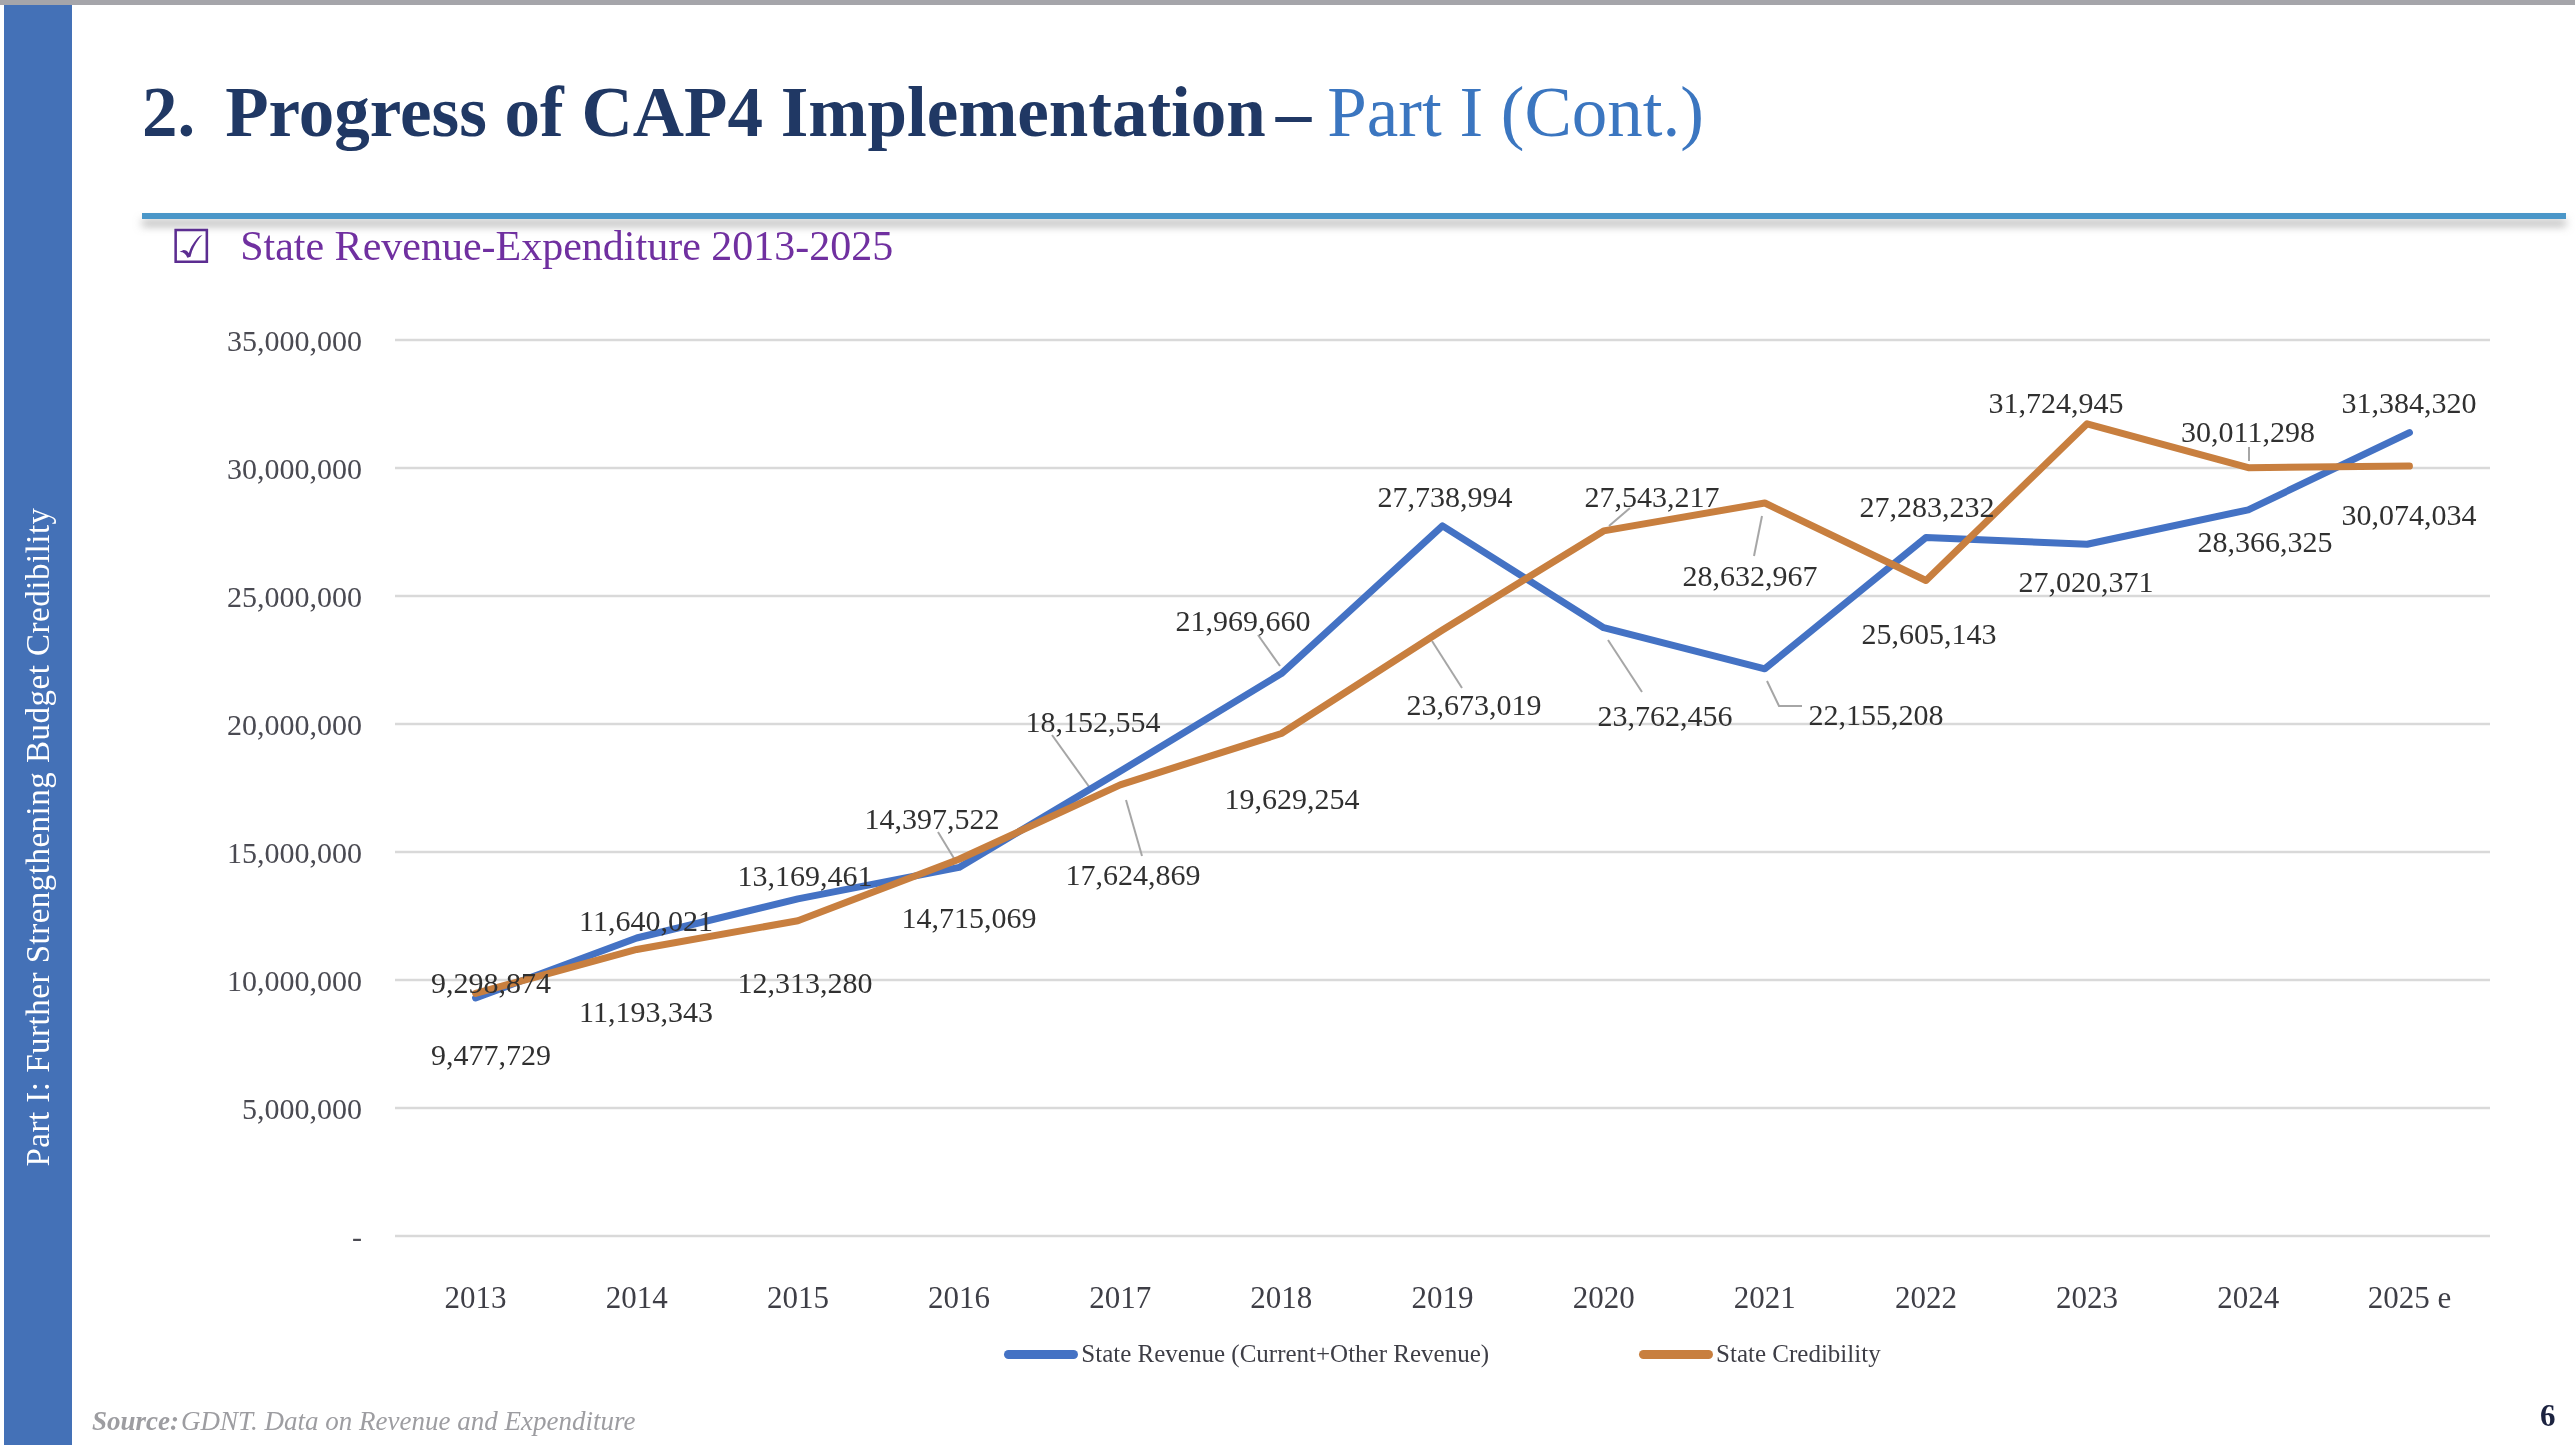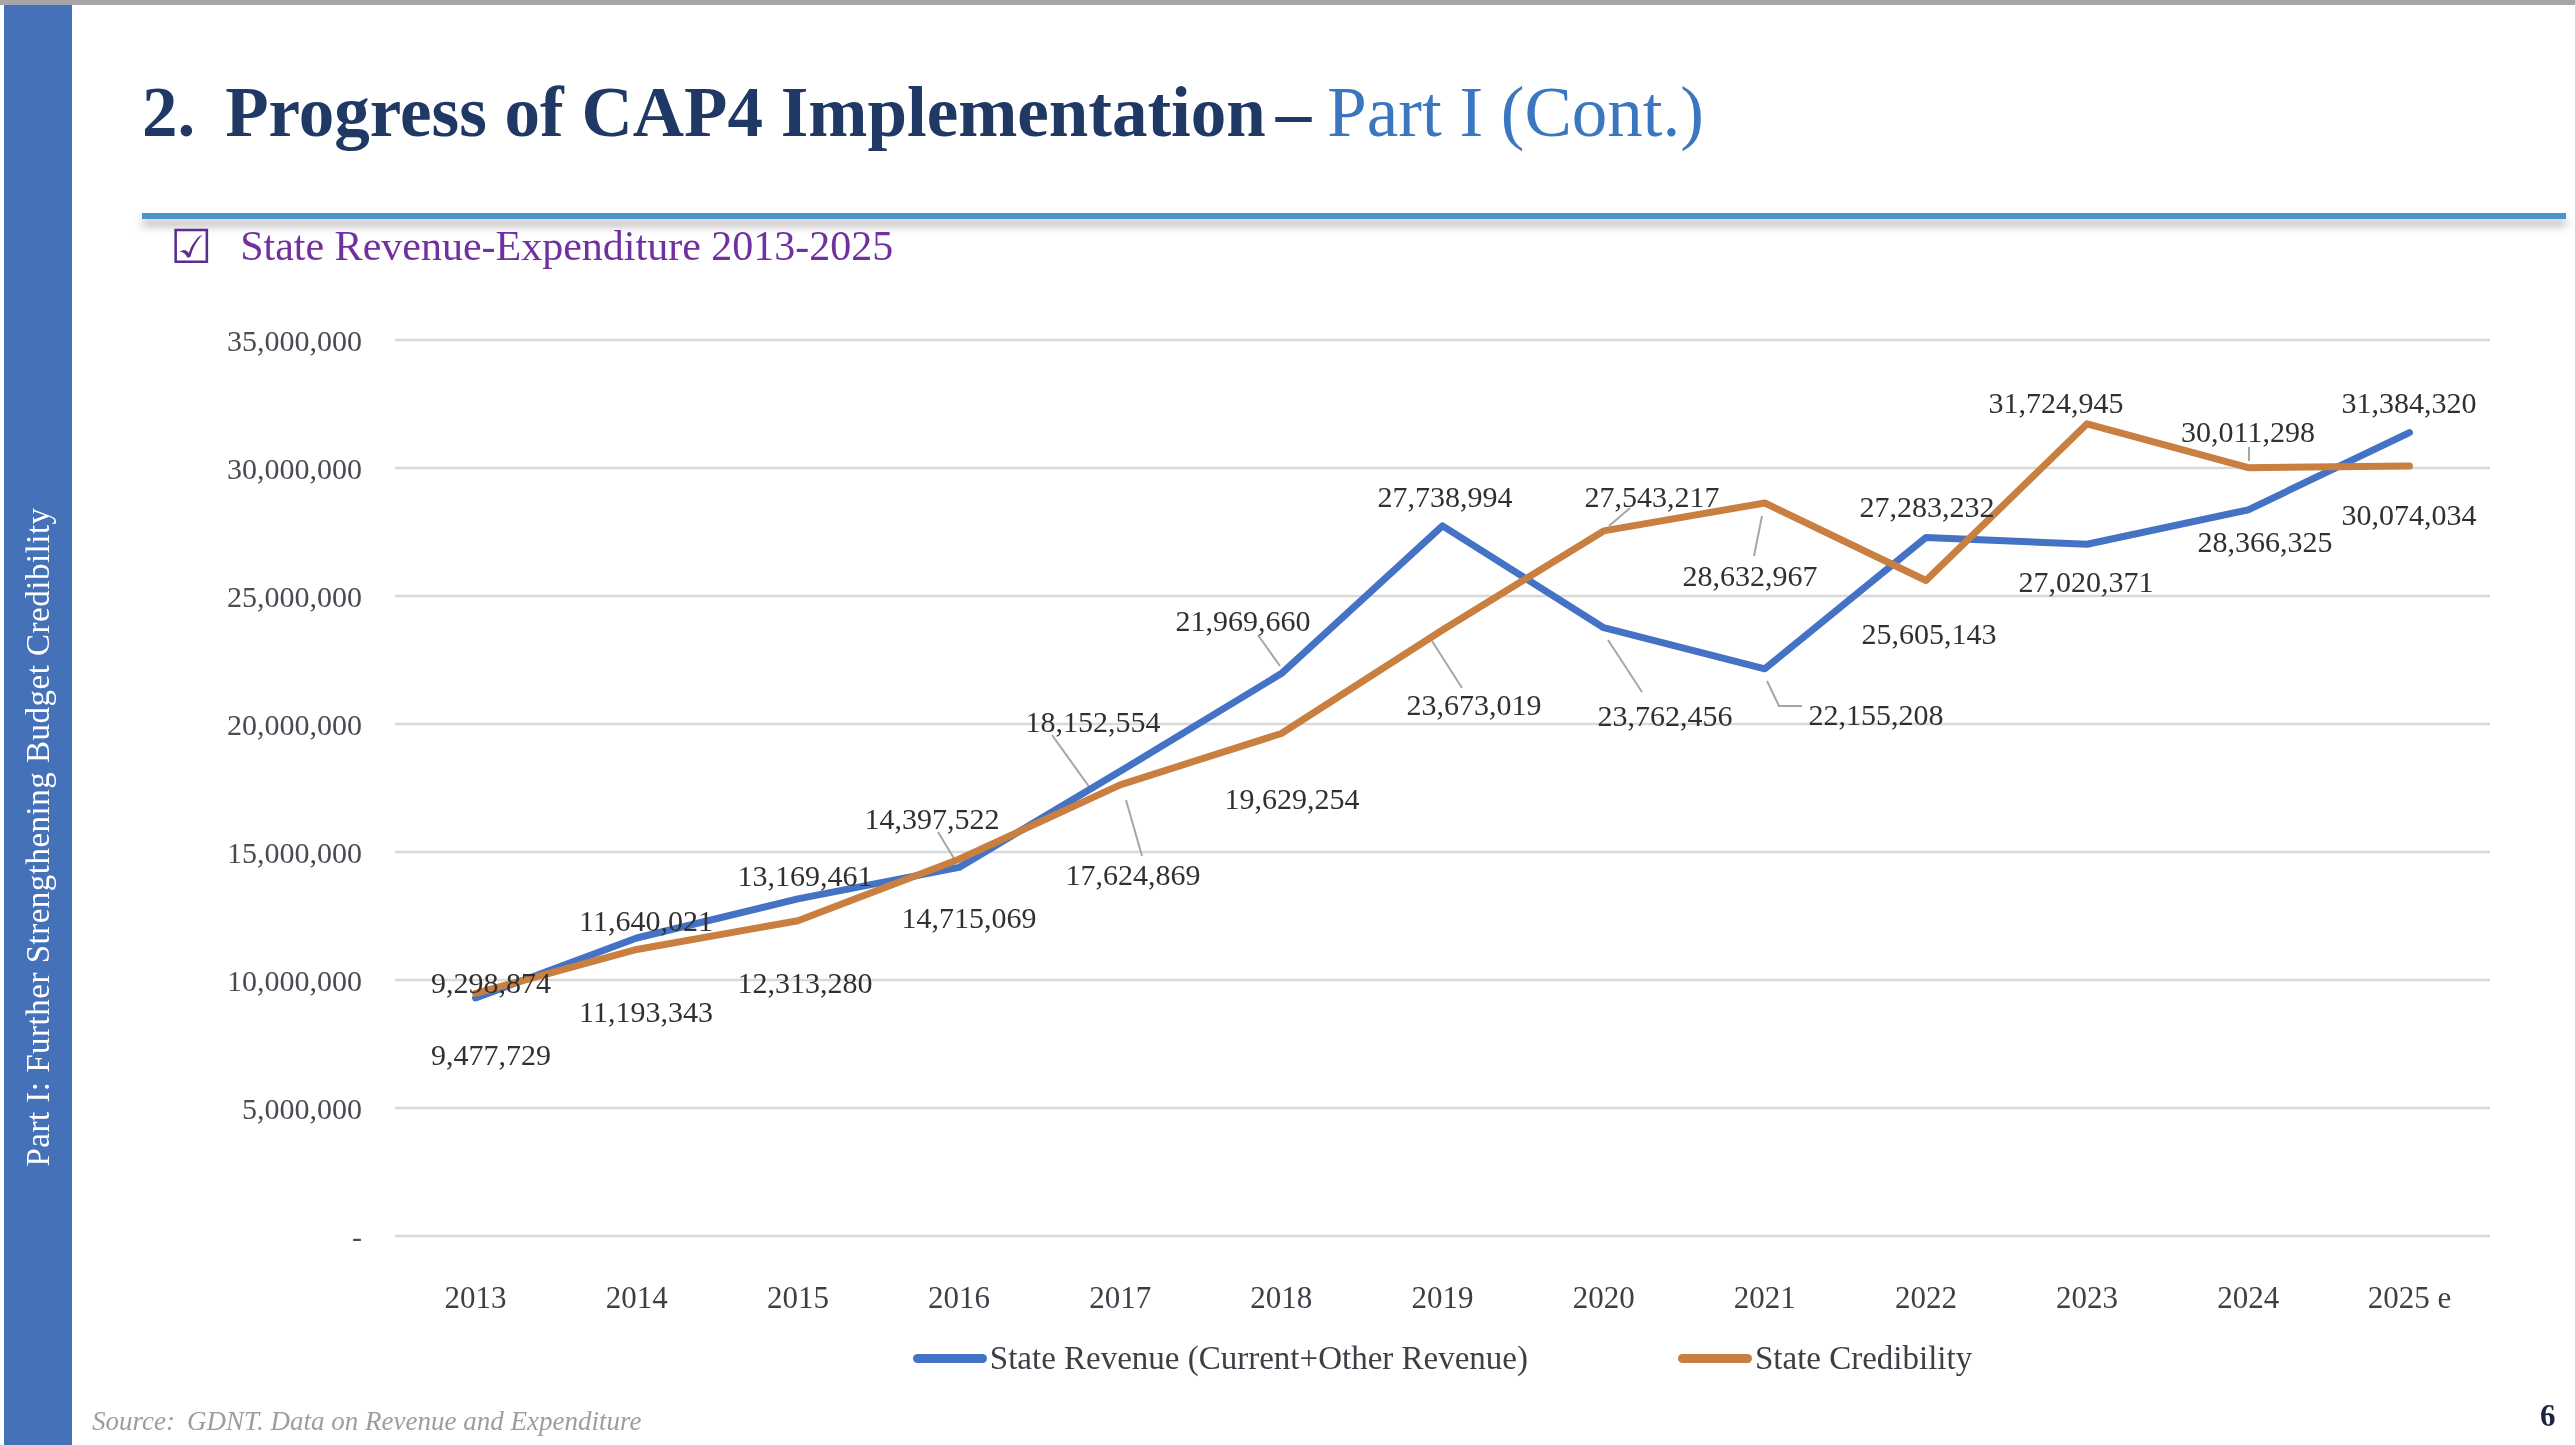--- a/index.html
+++ b/index.html
@@ -17,24 +17,24 @@
          box-shadow:0 7px 8px rgba(110,110,110,.55);}
   .bullet-row{position:absolute;left:170px;top:222px;display:flex;align-items:center;}
   .checkbox{font-family:"DejaVu Sans",sans-serif;font-size:47px;color:#5c2d91;line-height:1;}
   .bullet-text{margin-left:28px;font-size:42px;color:#7030a0;}
   .chart-layer{position:absolute;left:0;top:0;width:2235px;height:1445px;pointer-events:none;}
   .tick{font-family:"Liberation Serif","DejaVu Serif",serif;font-size:30px;fill:#4a4a52;}
   .xtick{font-size:31px;fill:#3e3e46;}
   .dlabel{font-family:"Liberation Serif","DejaVu Serif",serif;font-size:30px;fill:#303030;}
   .legend{position:absolute;left:395px;top:1340px;width:2095px;display:flex;justify-content:center;
          gap:150px;align-items:center;}
-  .legend-item{display:flex;align-items:center;font-size:33px;color:#3e3e46;white-space:nowrap;text-align:right;}
+  .legend-item{display:flex;align-items:center;font-size:25px;color:#3e3e46;white-space:nowrap;text-align:right;}
   .swatch{display:inline-block;width:74px;height:9px;border-radius:5px;margin-right:3px;}
   .footer{position:absolute;left:92px;top:1406px;font-size:27px;color:#9d9da1;font-style:italic;white-space:nowrap;}
-  .src-label{font-weight:normal;margin-right:12px;}
+  .src-label{font-weight:bold;margin-right:2px;}
   .page-num{position:absolute;left:2540px;top:1398px;font-size:31px;font-weight:bold;color:#1c2340;}
 </style>
 </head>
 <body>
 
 <div class="slide">
   <div class="top-strip"></div>
 
   <div class="sidebar">
     <span class="sidebar-text">Part I: Further Strengthening Budget Credibility</span>

